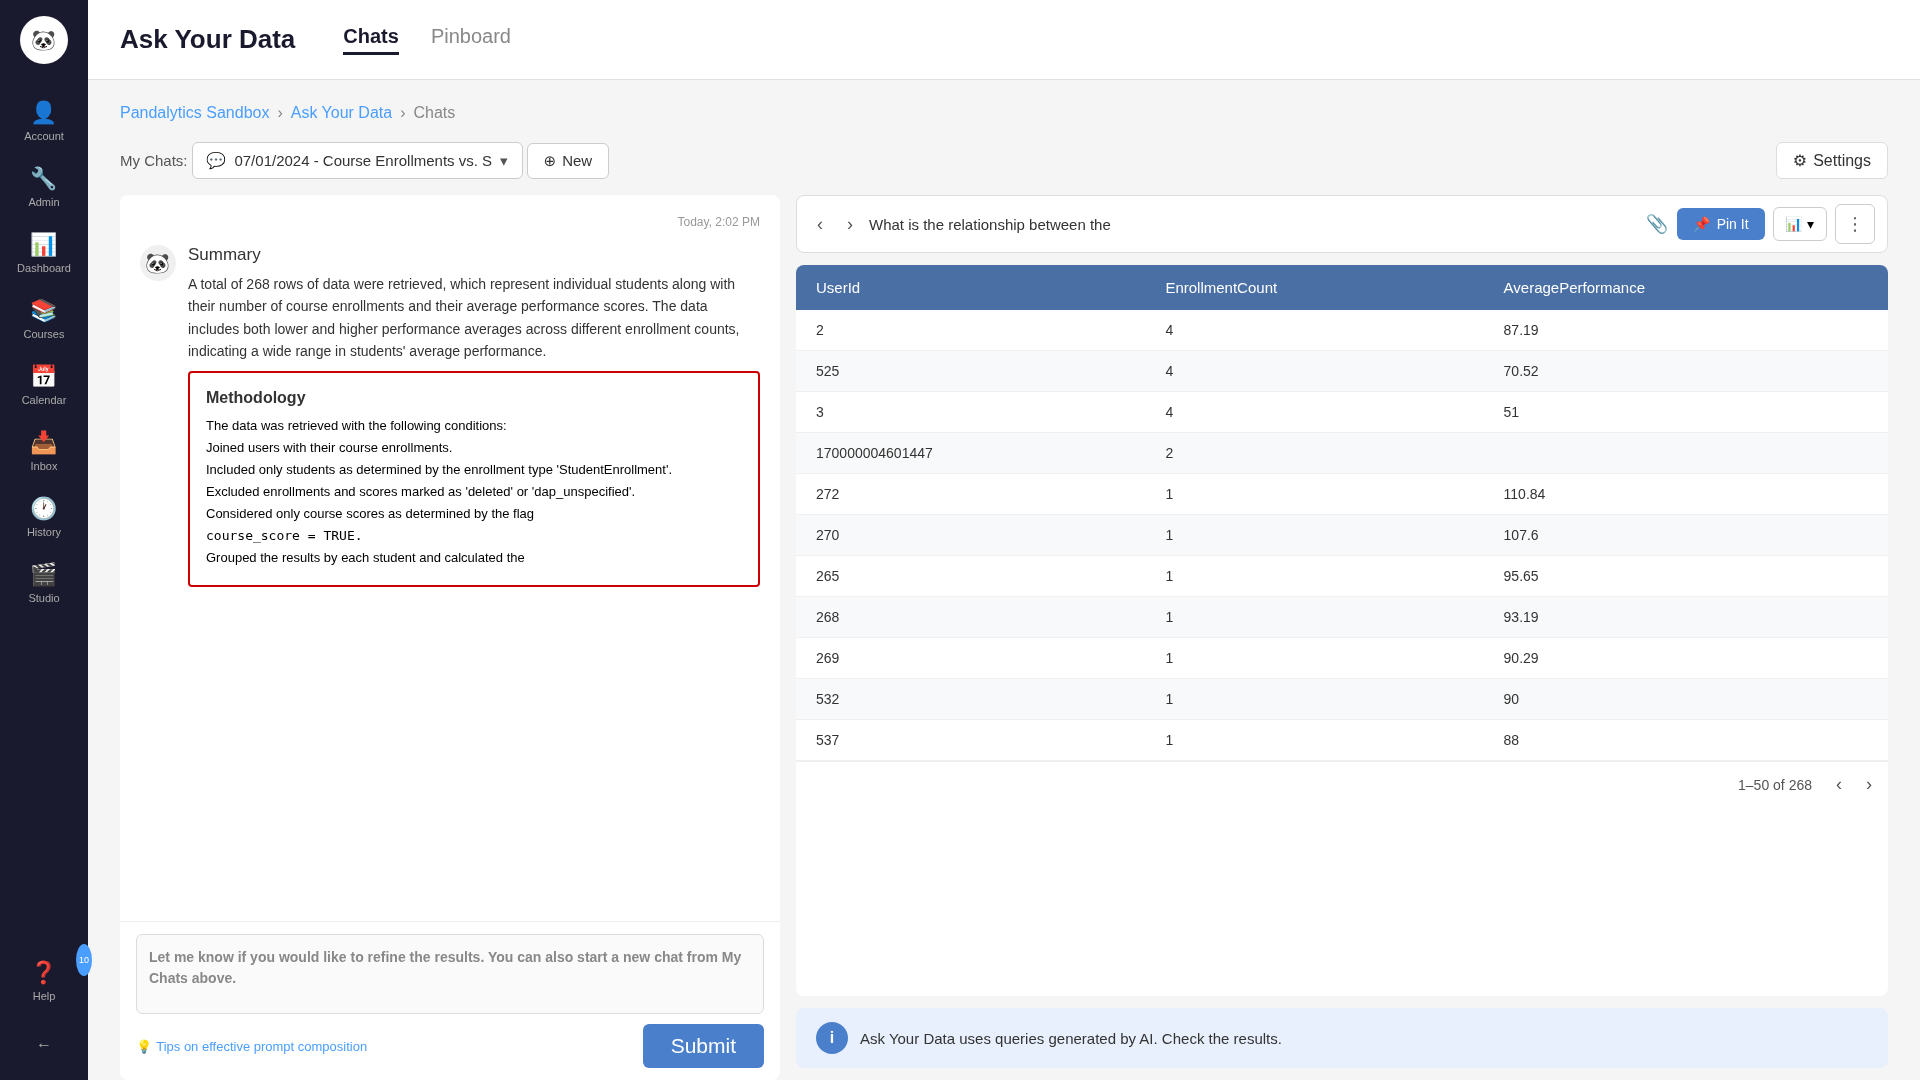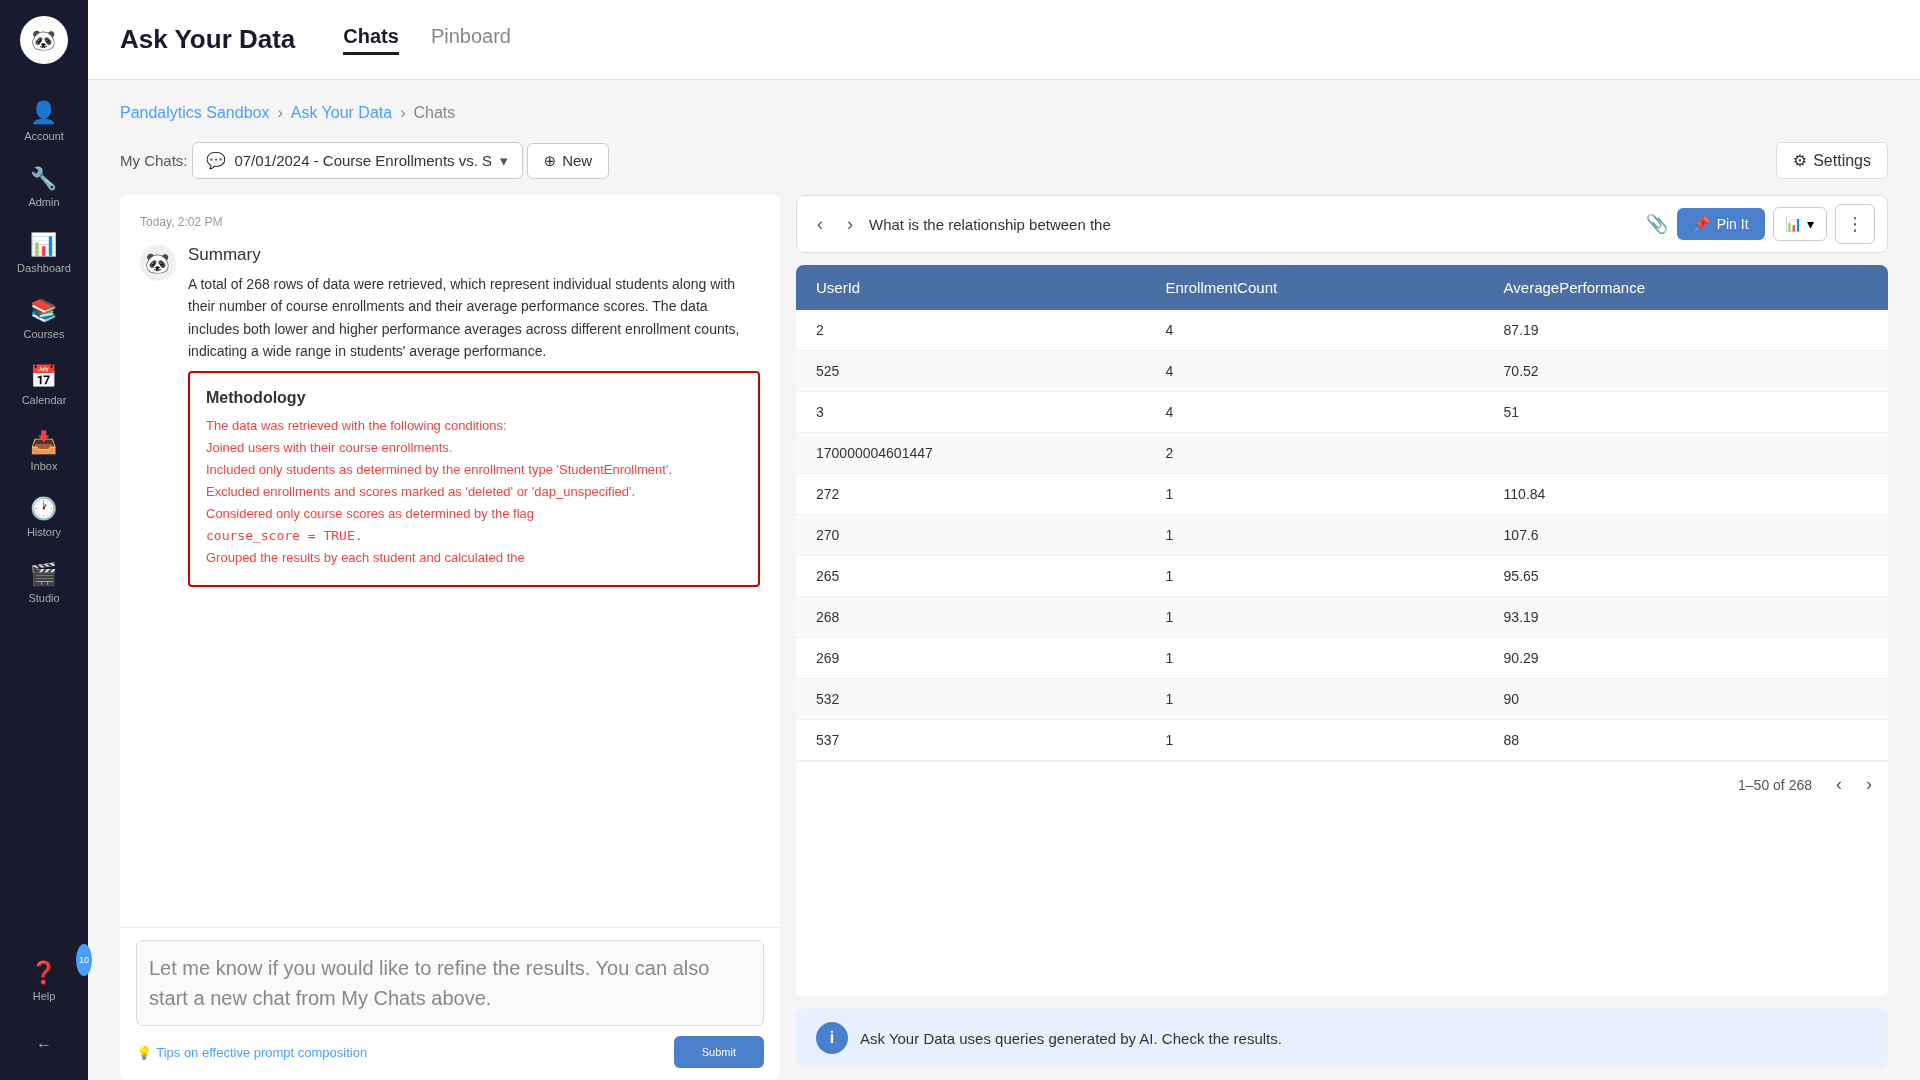--- a/index.html
+++ b/index.html
@@ -42,40 +42,40 @@
     .chat-select-icon { font-size: 16px; color: #555; }
     .chat-select-arrow { margin-left: auto; color: #555; }
     .new-chat-btn { display: flex; align-items: center; gap: 6px; background: #fff; border: 1px solid #ccc; border-radius: 6px; padding: 8px 16px; font-size: 15px; cursor: pointer; color: #333; }
 
     
     .main-split { display: flex; gap: 16px; flex: 1; overflow: hidden; }
 
     
     .chat-panel { width: 660px; background: #fff; border-radius: 8px; display: flex; flex-direction: column; overflow: hidden; flex-shrink: 0; }
     .chat-messages { flex: 1; padding: 20px; overflow-y: auto; }
-    .chat-timestamp { font-size: 12px; color: #999; text-align: left; margin-bottom: 16px; }
+    .chat-timestamp { font-size: 12px; color: #999; text-align: right; margin-bottom: 16px; }
     .chat-bubble { display: flex; gap: 12px; margin-bottom: 16px; }
     .avatar { width: 36px; height: 36px; border-radius: 50%; background: #f0f0f0; display: flex; align-items: center; justify-content: center; font-size: 20px; flex-shrink: 0; }
     .bubble-content { flex: 1; }
     .bubble-title { font-size: 17px; font-weight: 400; margin-bottom: 8px; }
     .bubble-text { font-size: 14px; line-height: 1.6; color: #333; }
 
     
     .methodology-box { border: 2px solid #cc0000; border-radius: 4px; padding: 16px; background: #fff; margin-top: 8px; }
     .methodology-title { font-size: 16px; font-weight: 700; margin-bottom: 8px; }
-    .methodology-text { font-size: 13px; line-height: 1.7; color: #ef4444; }
+    .methodology-text { font-size: 13px; line-height: 1.7; color: #000000; }
     .methodology-text code { font-family: monospace; }
     .methodology-text strong { font-weight: 400; }
 
     
     .chat-footer { padding: 12px 16px; border-top: 1px solid #eee; }
-    .chat-input-area { border: 1px solid #ddd; border-radius: 6px; padding: 12px; min-height: 80px; font-size: 20px; color: #888; line-height: 1.5; background: #fafafa; margin-bottom: 10px; }
+    .chat-input-area { border: 1px solid #ddd; border-radius: 6px; padding: 12px; min-height: 80px; font-size: 14px; color: #888; line-height: 1.5; background: #fafafa; margin-bottom: 10px; font-weight: bold; }
     .chat-footer-bottom { display: flex; align-items: center; justify-content: space-between; }
     .tips-link { font-size: 13px; color: #4a9eff; cursor: pointer; display: flex; align-items: center; gap: 4px; }
-    .submit-btn { background: #4a7fcb; color: #fff; border: none; border-radius: 6px; padding: 10px 28px; font-size: 11px; cursor: pointer; font-weight: 500; }
+    .submit-btn { background: #4a7fcb; color: #fff; border: none; border-radius: 6px; padding: 10px 28px; font-size: 21px; cursor: pointer; font-weight: 500; }
 
     
     .data-panel { flex: 1; display: flex; flex-direction: column; overflow: hidden; }
 
     
     .query-bar { display: flex; align-items: center; gap: 8px; margin-bottom: 12px; background: #fff; border-radius: 8px; padding: 8px 12px; border: 1px solid #ddd; position: relative; }
     .query-nav-btn { background: none; border: none; font-size: 18px; cursor: pointer; color: #555; padding: 4px 8px; }
     .query-input { flex: 1; border: none; font-size: 15px; outline: none; color: #333; }
     .query-clip-btn { background: none; border: none; font-size: 18px; cursor: pointer; color: #555; }
     .pin-btn { display: flex; align-items: center; gap: 6px; background: #4a7fcb; color: #fff; border: none; border-radius: 6px; padding: 8px 16px; font-size: 14px; cursor: pointer; font-weight: 500; }

